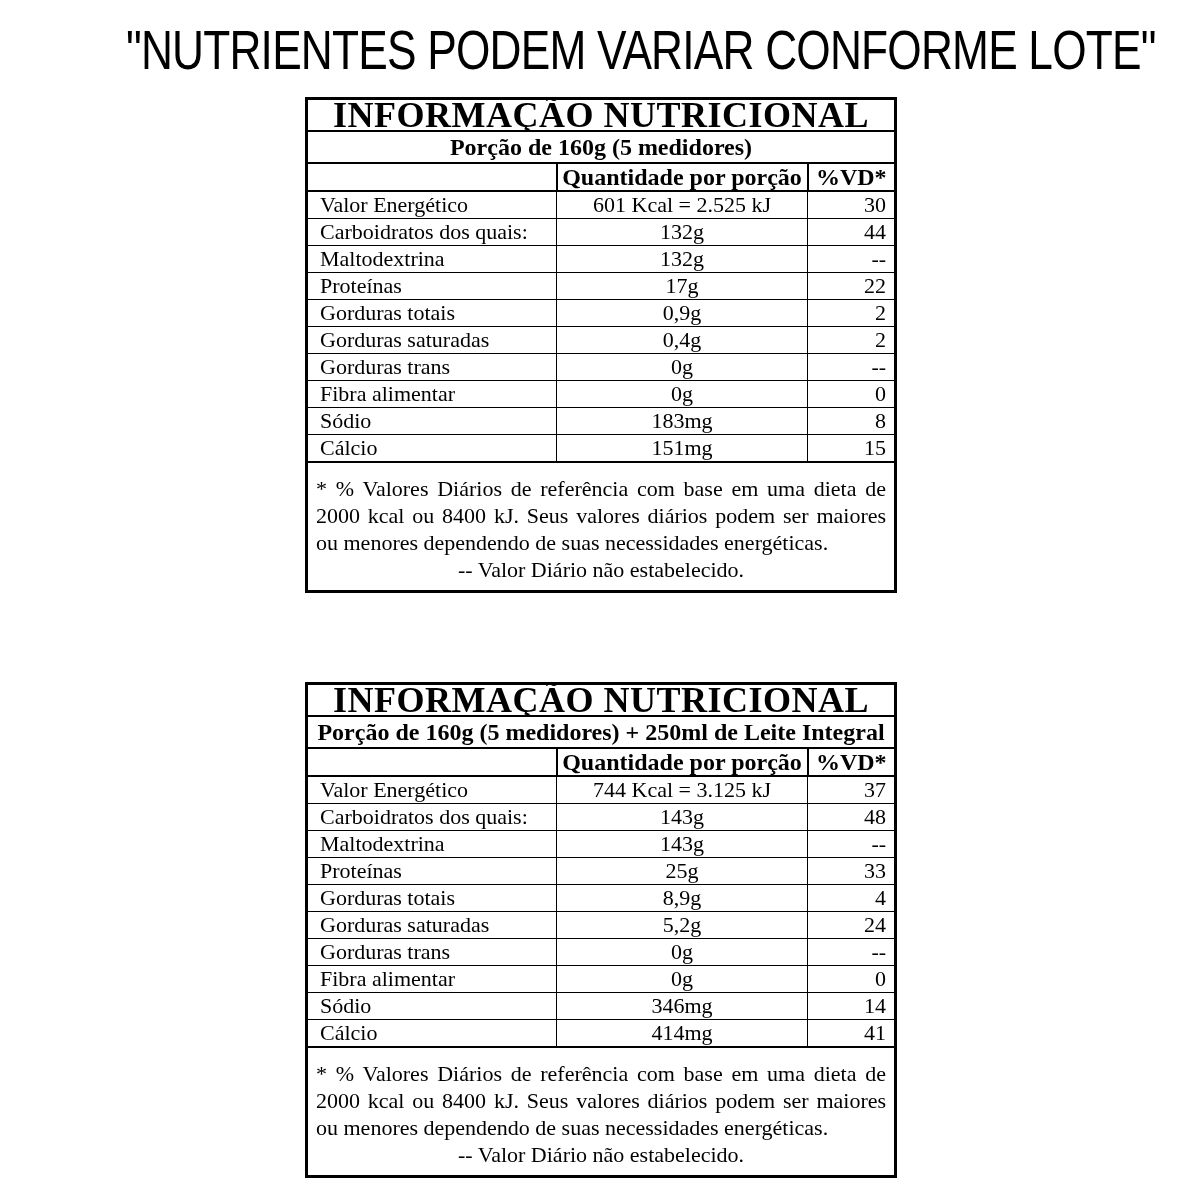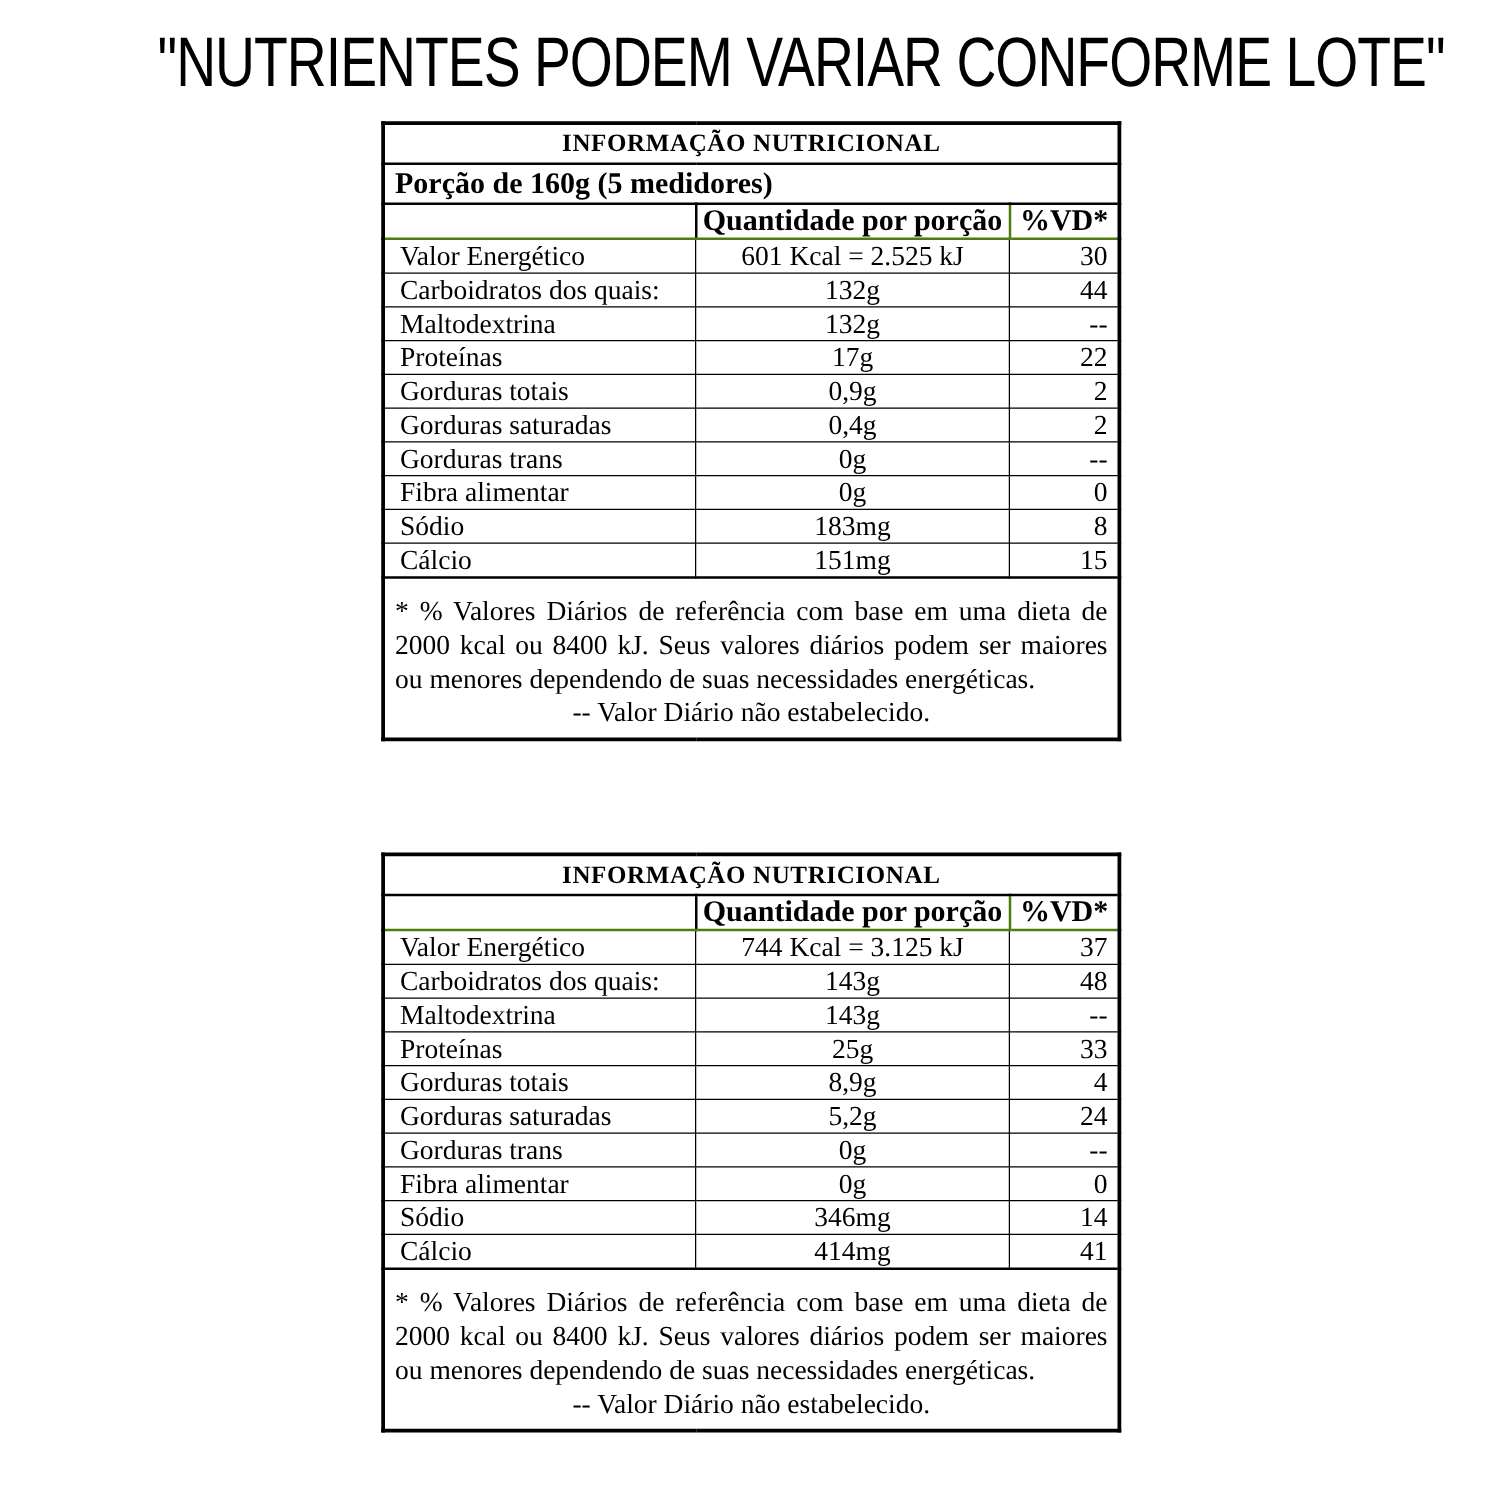--- a/index.html
+++ b/index.html
@@ -59,35 +59,35 @@
     padding: 0 8px;
     font-size: 22px;
     line-height: 26px;
     overflow: hidden;
   }
 
   tr.title-row th {
     border: 2px solid #000;
     height: 31px;
     text-align: center;
-    font-size: 20px;
+    font-size: 36px;
     font-weight: bold;
     letter-spacing: 0.5px;
     padding: 2px 4px;
   }
   tr.portion-row th {
     border: 2px solid #000;
     height: 31px;
-    text-align: left;
+    text-align: center;
     font-size: 24px;
     font-weight: bold;
     padding: 2px 8px;
   }
   tr.colhead-row th {
-    border: 2px solid #4d7c0f;
+    border: 2px solid #000000;
     height: 28px;
     font-size: 24px;
     font-weight: bold;
     text-align: center;
     padding: 0 4px;
   }
   tr.colhead-row th.empty { border-right: 2px solid #000; }
 
   tr.data-row td { height: 27px; }
   tr.data-row td.label { text-align: left; padding-left: 12px; }
@@ -217,20 +217,23 @@
     <table class="ntable">
       <colgroup>
         <col class="c-label">
           <col class="c-qty">
           <col class="c-dv">
       </colgroup>
       <tbody>
           <tr class="title-row">
         <th colspan="3">INFORMAÇÃO NUTRICIONAL</th>
       </tr>
+      <tr class="portion-row">
+        <th colspan="3">Porção de 160g (5 medidores) + 250ml de Leite Integral</th>
+      </tr>
       <tr class="colhead-row">
         <th class="empty"></th>
         <th>Quantidade por porção</th>
         <th>%VD*</th>
       </tr>
       </tbody>
         <tbody>
 
           <tr class="data-row">
             <td class="label">Valor Energético</td>

